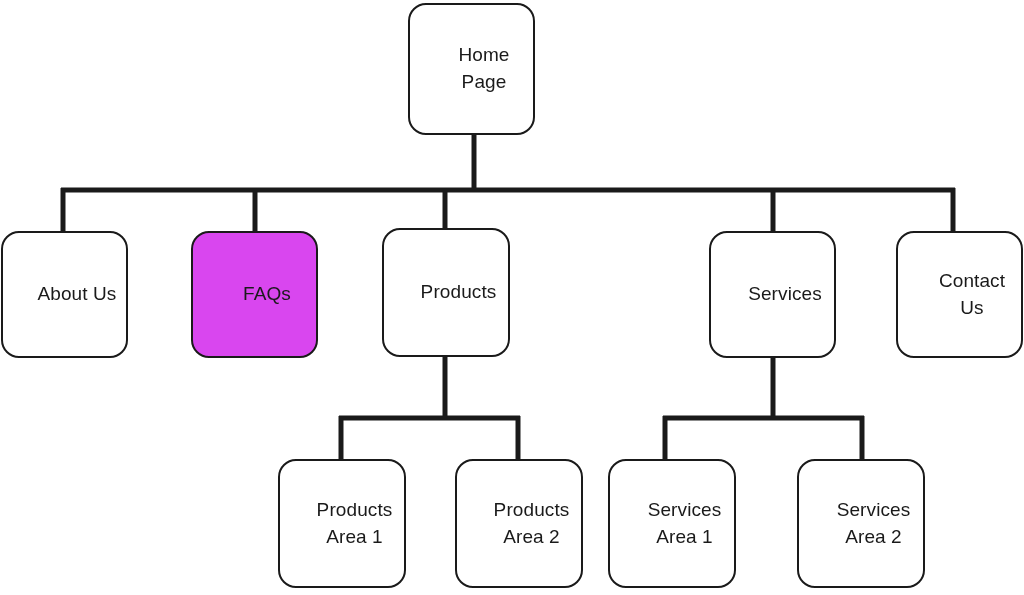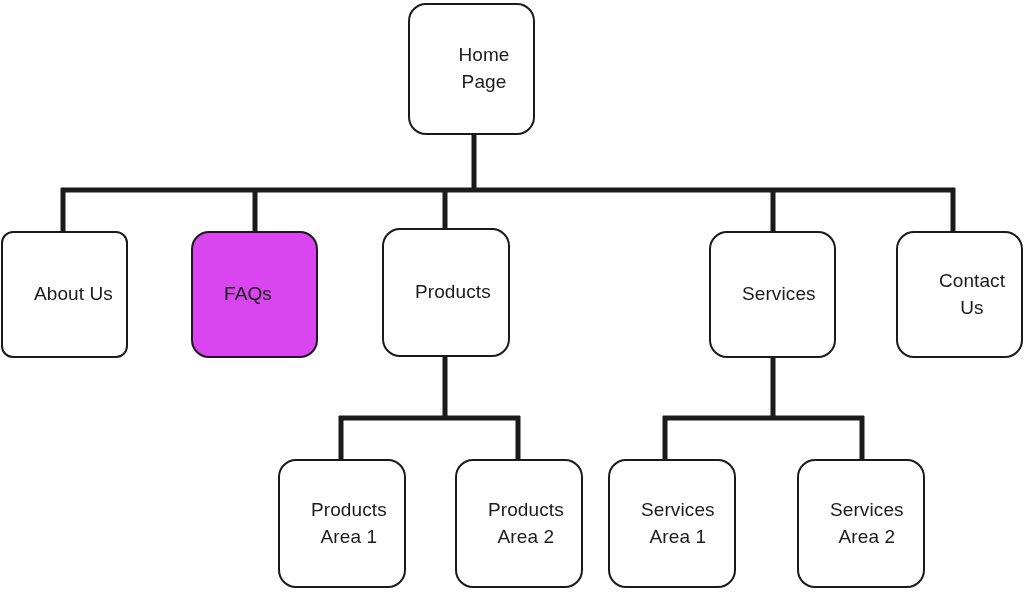--- a/index.html
+++ b/index.html
@@ -33,21 +33,21 @@
     height: 595px;
   }
   .node {
     position: absolute;
     box-sizing: border-box;
     background: #ffffff;
     border: 2px solid #1a1a1a;
     border-radius: 18px;
     display: flex;
     align-items: center;
-    justify-content: flex-start;
+    justify-content: center;
     text-align: center;
     padding-left: 25px;
   }
   .node-label {
     color: #1a1a1a;
     font-size: 19px;
     line-height: 1.42;
     letter-spacing: 0.1px;
     white-space: pre-line;
     padding: 0 6px;
@@ -82,21 +82,21 @@
       <line x1="862" y1="416" x2="862" y2="461"></line>
     </g>
   </svg>
 
   <div id="node-layer">
 
     <div class="node" style="left: 408px; top: 3px; width: 127px; height: 132px; background: rgb(255, 255, 255); border-color: rgb(26, 26, 26); border-width: 2px; border-radius: 18px;">
       <span class="node-label" style="color: rgb(26, 26, 26);">Home Page</span>
     </div>
 
-    <div class="node" style="left: 1px; top: 231px; width: 127px; height: 127px; background: rgb(255, 255, 255); border-color: rgb(26, 26, 26); border-width: 2px; border-radius: 12px;">
+    <div class="node" style="left: 1px; top: 231px; width: 127px; height: 127px; background: rgb(255, 255, 255); border-color: rgb(26, 26, 26); border-width: 2px; border-radius: 18px;">
       <span class="node-label" style="color: rgb(26, 26, 26);">About Us</span>
     </div>
 
     <div class="node" style="left: 191px; top: 231px; width: 127px; height: 127px; background: #d946ef; border-color: rgb(26, 26, 26); border-width: 2px; border-radius: 18px;">
       <span class="node-label" style="color: rgb(26, 26, 26);">FAQs</span>
     </div>
 
     <div class="node" style="left: 382px; top: 228px; width: 128px; height: 129px; background: rgb(255, 255, 255); border-color: rgb(26, 26, 26); border-width: 2px; border-radius: 18px;">
       <span class="node-label" style="color: rgb(26, 26, 26);">Products</span>
     </div>

